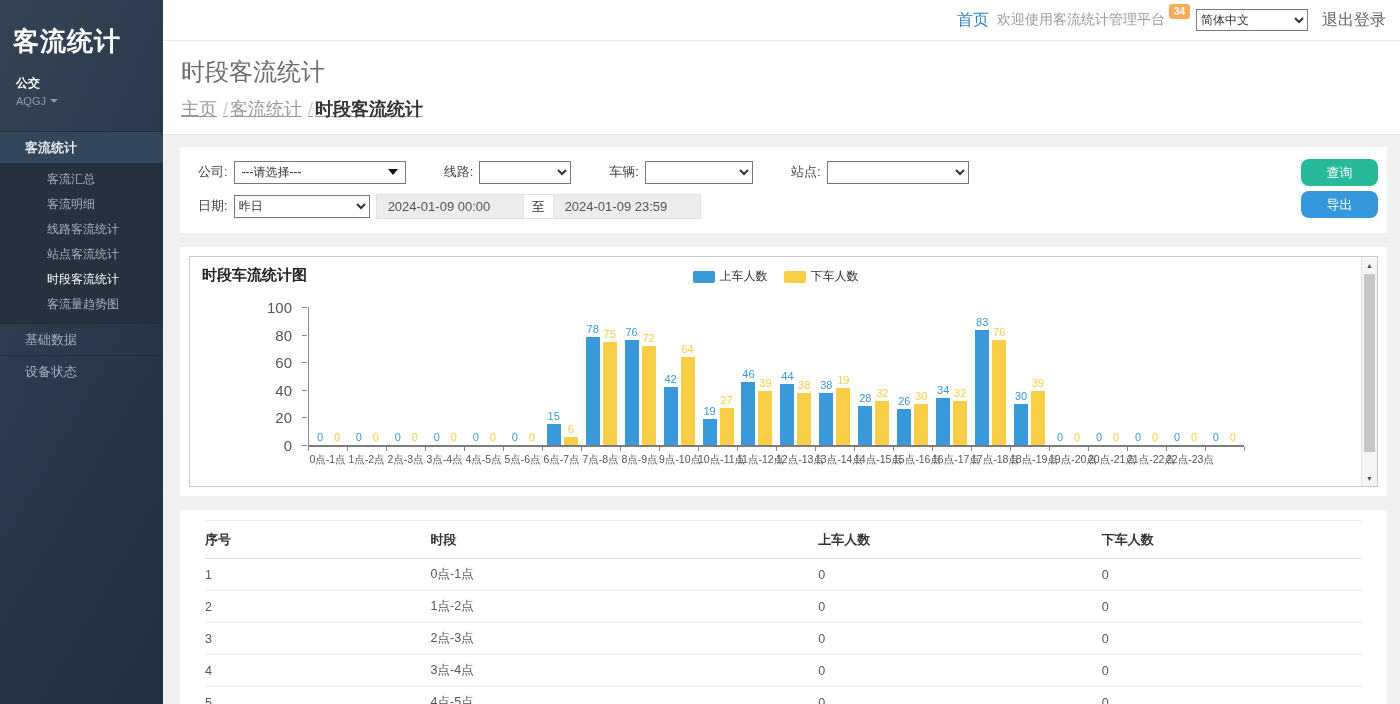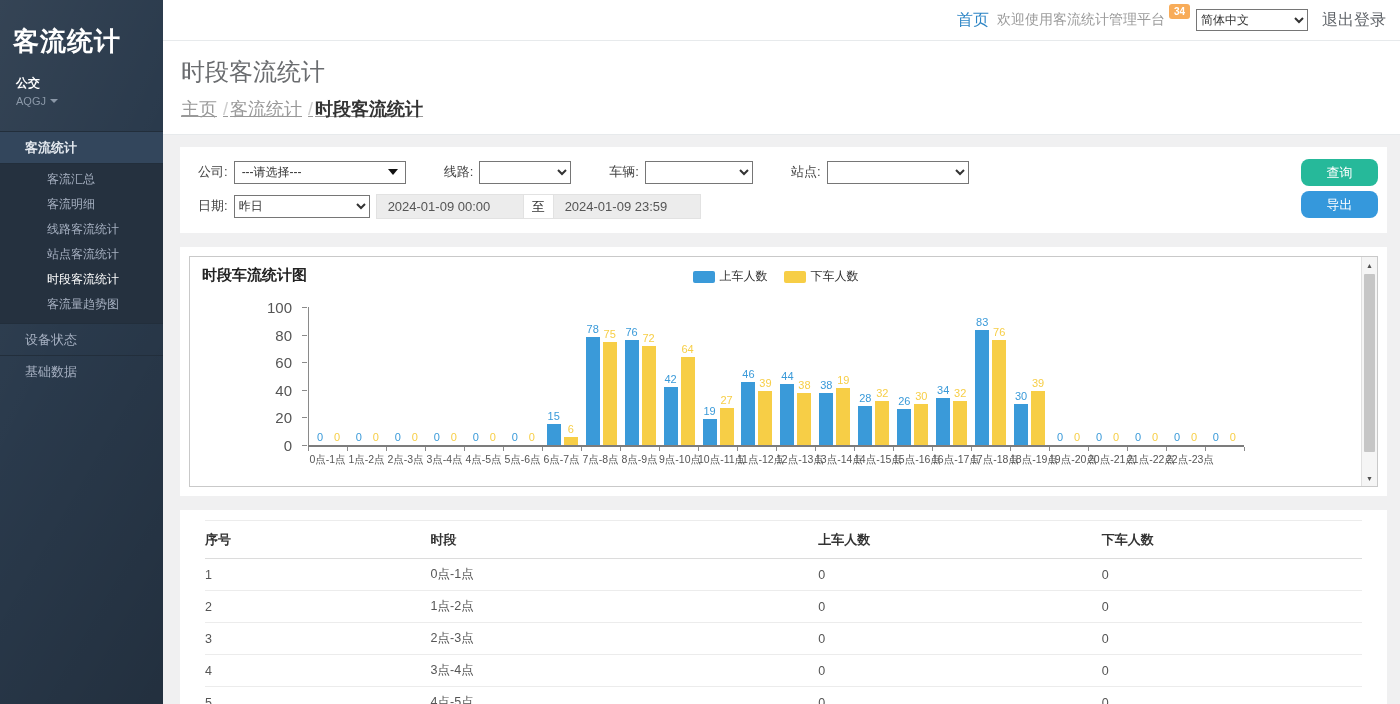--- a/index.html
+++ b/index.html
@@ -138,22 +138,22 @@
     </div>
     <div class="submenu">
         <div class="submenu-item">客流汇总</div>
         <div class="submenu-item">客流明细</div>
         <div class="submenu-item">线路客流统计</div>
         <div class="submenu-item">站点客流统计</div>
         <div class="submenu-item active">时段客流统计</div>
         <div class="submenu-item">客流量趋势图</div>
       </div>
     <div class="nav-bottom">
+        <div class="nav-section">基础数据</div>
         <div class="nav-section">设备状态</div>
-        <div class="nav-section">基础数据</div>
       </div>
   </nav>
 </aside>
 
 <div class="main">
 
   <header class="topbar">
     <span class="home-link">首页</span>
     <span class="welcome">欢迎使用客流统计管理平台</span>
     <span class="badge">34</span>

